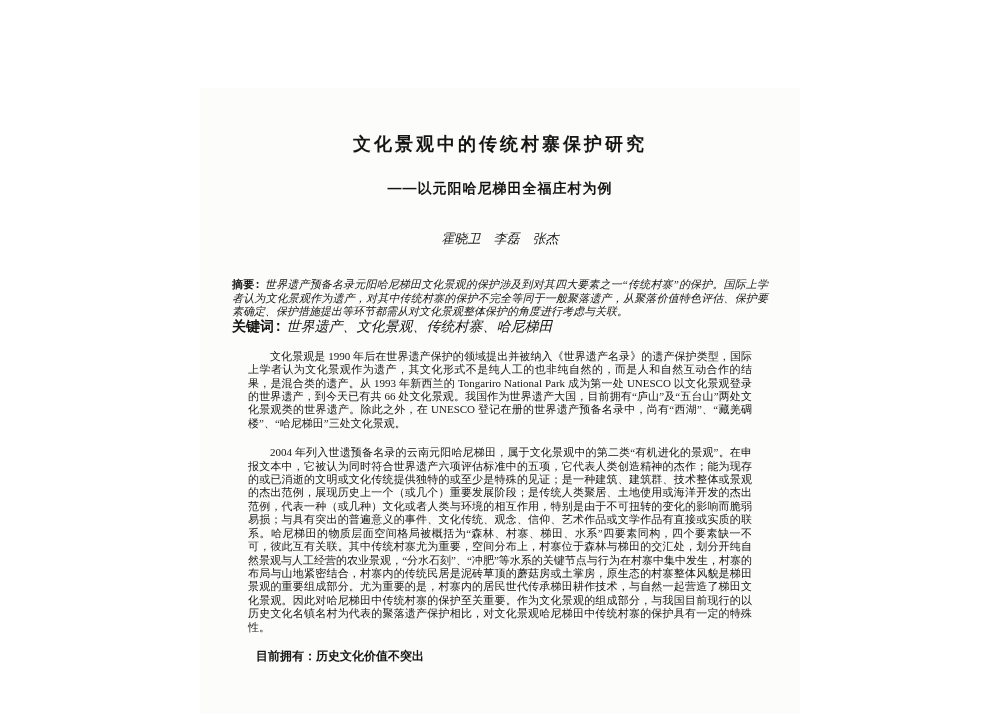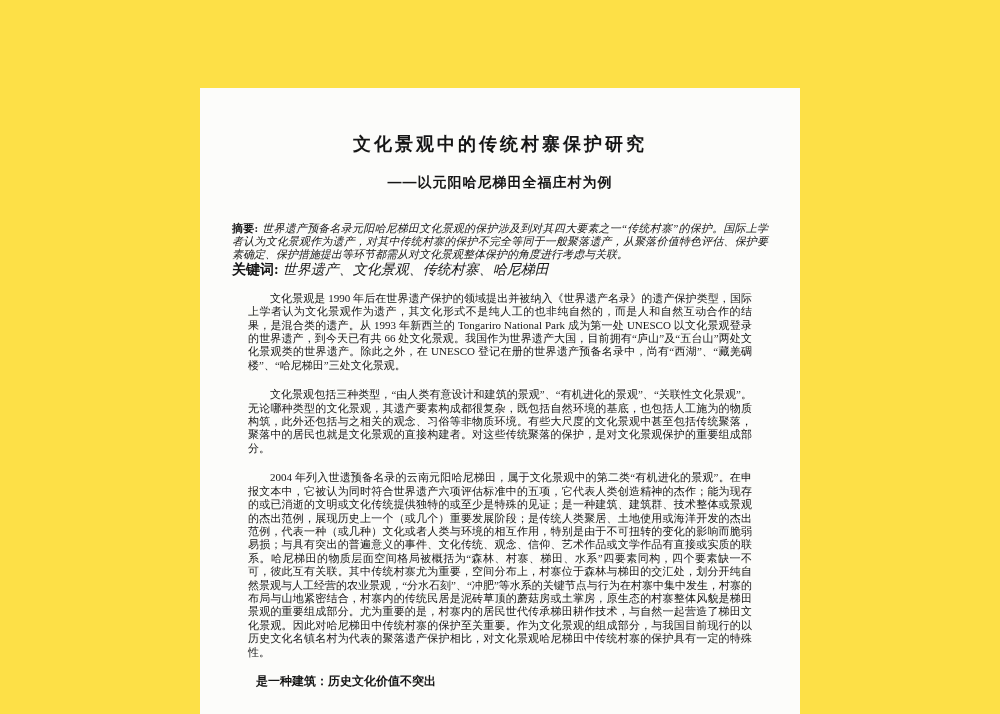--- a/index.html
+++ b/index.html
@@ -6,21 +6,21 @@
   html, body { margin: 0; padding: 0; }
   body {
     width: 1000px; height: 714px;
     background: #000;
     position: relative;
     overflow: hidden;
     font-family: "Liberation Serif", serif;
   }
   .backdrop {
     position: absolute; inset: 0;
-    background: #fde047;
+    background: #ffffff;
   }
   .page {
     position: absolute;
     left: 200px; top: 88px;
     width: 600px; height: 626px;
     background: #fcfcfa;
     padding: 44px 32px 0 32px;
     color: #151515;
     overflow: hidden;
   }
@@ -31,40 +31,40 @@
     letter-spacing: 3px;
     text-align: center;
     margin: 0;
   }
   .subtitle {
     font-family: "Liberation Sans", sans-serif;
     font-weight: bold;
     font-size: 14px;
     letter-spacing: 1px;
     text-align: center;
-    margin: 18px 0 0 0;
+    margin: 24px 0 0 0;
   }
   .authors {
     font-style: italic;
     font-size: 13px;
     text-align: center;
     margin-top: 32px;
     color: #222;
   }
   .abstract {
     margin-top: 30px;
     font-size: 11px;
     line-height: 13.2px;
     text-align: justify;
     font-style: italic;
   }
   .label {
     font-style: normal;
     font-weight: bold;
-    font-family: Liberation Serif, serif;
+    font-family: Liberation Mono, monospace;
     padding-right: 4px;
   }
   .keywords {
     margin-top: 1px;
     font-size: 14px;
     line-height: 13.2px;
     font-style: italic;
   }
   .body-text {
     margin-top: 16px;
@@ -84,32 +84,32 @@
 </head>
 <body>
 
 <div class="backdrop">
   <div class="page">
 
     <h1 class="title">文化景观中的传统村寨保护研究</h1>
 
     <h2 class="subtitle">——以元阳哈尼梯田全福庄村为例</h2>
 
+    <div class="authors">霍晓卫　李磊　张杰</div>
 
     <div class="abstract">
       <span class="label">摘要:</span><span>世界遗产预备名录元阳哈尼梯田文化景观的保护涉及到对其四大要素之一“传统村寨”的保护。国际上学者认为文化景观作为遗产，对其中传统村寨的保护不完全等同于一般聚落遗产，从聚落价值特色评估、保护要素确定、保护措施提出等环节都需从对文化景观整体保护的角度进行考虑与关联。</span>
     </div>
 
     <div class="keywords">
       <span class="label">关键词:</span><span>世界遗产、文化景观、传统村寨、哈尼梯田</span>
     </div>
 
     <div class="body-text">
       <p>文化景观是 1990 年后在世界遗产保护的领域提出并被纳入《世界遗产名录》的遗产保护类型，国际上学者认为文化景观作为遗产，其文化形式不是纯人工的也非纯自然的，而是人和自然互动合作的结果，是混合类的遗产。从 1993 年新西兰的 Tongariro National Park 成为第一处 UNESCO 以文化景观登录的世界遗产，到今天已有共 66 处文化景观。我国作为世界遗产大国，目前拥有“庐山”及“五台山”两处文化景观类的世界遗产。除此之外，在 UNESCO 登记在册的世界遗产预备名录中，尚有“西湖”、“藏羌碉楼”、“哈尼梯田”三处文化景观。</p>
-      <p>文化景观包括三种类型，“由人类有意设计和建筑的景观”、“有机进化的景观”、“关联性文化景观”。无论哪种类型的文化景观，其遗产要素构成都很复杂，既包括自然环境的基底，也包括人工施为的物质构筑，此外还包括与之相关的观念、习俗等非物质环境。有些大尺度的文化景观中甚至包括传统聚落，聚落中的居民也就是文化景观的直接构建者。对这些传统聚落的保护，是对文化景观保护的重要组成部分。</p>
       <p>2004 年列入世遗预备名录的云南元阳哈尼梯田，属于文化景观中的第二类“有机进化的景观”。在申报文本中，它被认为同时符合世界遗产六项评估标准中的五项，它代表人类创造精神的杰作；能为现存的或已消逝的文明或文化传统提供独特的或至少是特殊的见证；是一种建筑、建筑群、技术整体或景观的杰出范例，展现历史上一个（或几个）重要发展阶段；是传统人类聚居、土地使用或海洋开发的杰出范例，代表一种（或几种）文化或者人类与环境的相互作用，特别是由于不可扭转的变化的影响而脆弱易损；与具有突出的普遍意义的事件、文化传统、观念、信仰、艺术作品或文学作品有直接或实质的联系。哈尼梯田的物质层面空间格局被概括为“森林、村寨、梯田、水系”四要素同构，四个要素缺一不可，彼此互有关联。其中传统村寨尤为重要，空间分布上，村寨位于森林与梯田的交汇处，划分开纯自然景观与人工经营的农业景观，“分水石刻”、“冲肥”等水系的关键节点与行为在村寨中集中发生，村寨的布局与山地紧密结合，村寨内的传统民居是泥砖草顶的蘑菇房或土掌房，原生态的村寨整体风貌是梯田景观的重要组成部分。尤为重要的是，村寨内的居民世代传承梯田耕作技术，与自然一起营造了梯田文化景观。因此对哈尼梯田中传统村寨的保护至关重要。作为文化景观的组成部分，与我国目前现行的以历史文化名镇名村为代表的聚落遗产保护相比，对文化景观哈尼梯田中传统村寨的保护具有一定的特殊性。</p>
 
-      <h3 class="section-heading">是一种建筑：历史文化价值不突出</h3>
+      <h3 class="section-heading">目前拥有：历史文化价值不突出</h3>
 
     </div>
 
   </div>
 </div>
 
 </body></html>

